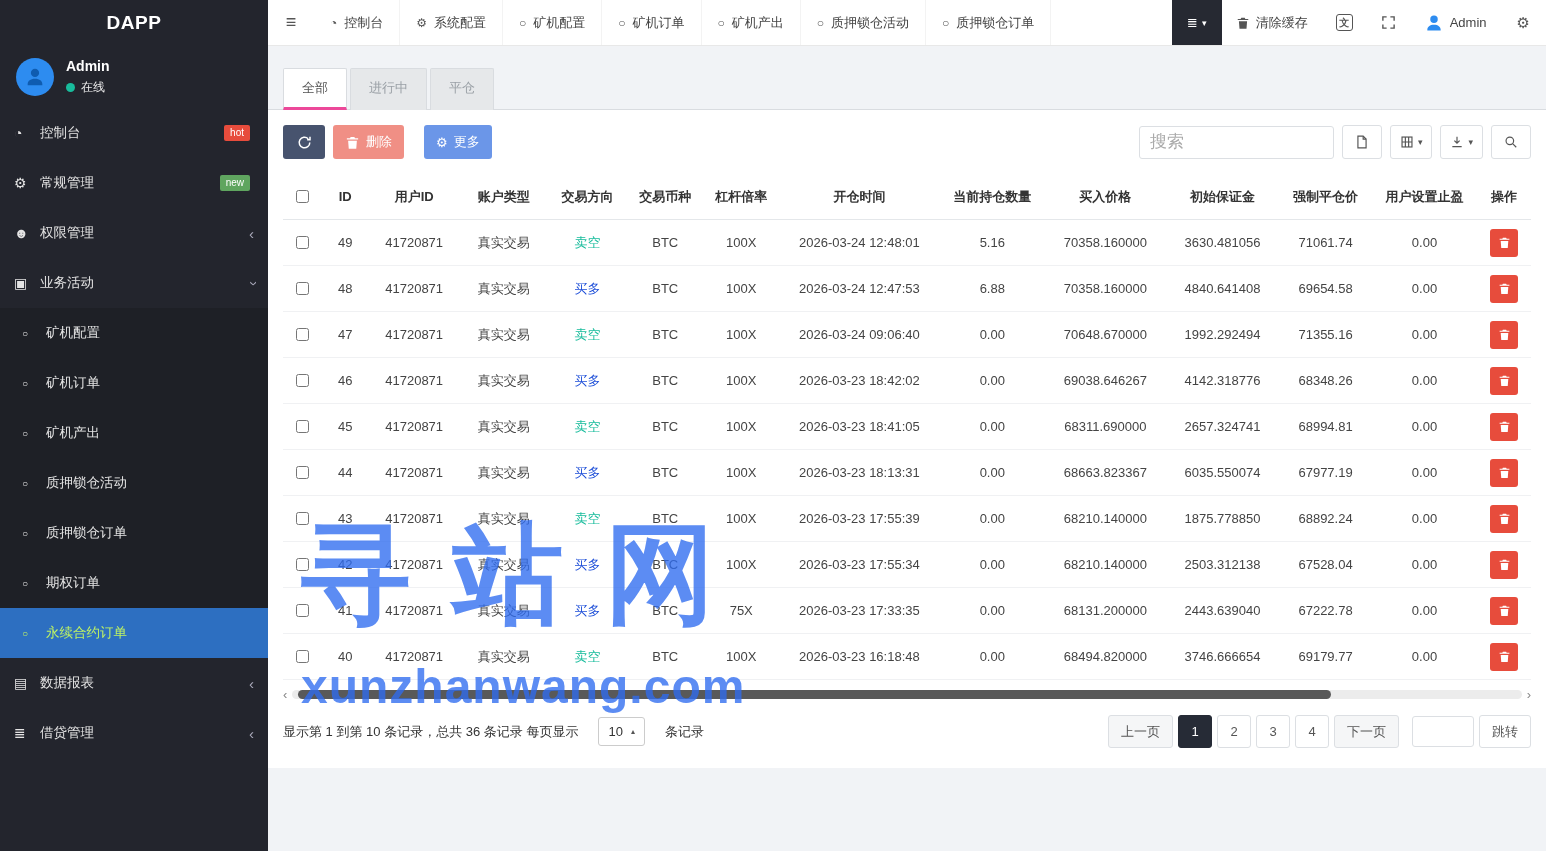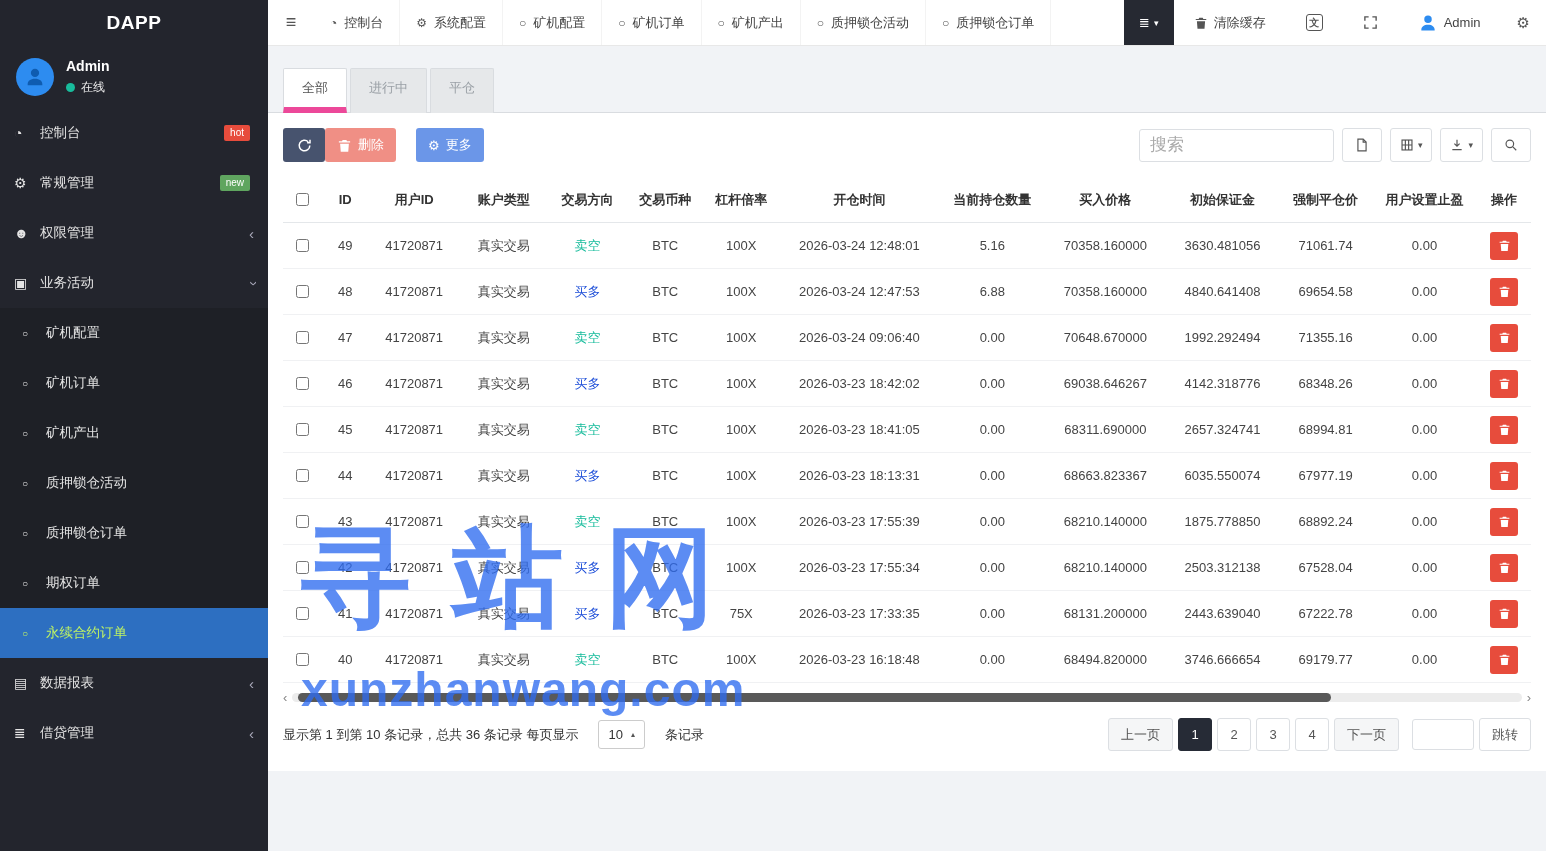--- a/index.html
+++ b/index.html
@@ -45,41 +45,41 @@
   
   .main{flex:1;display:flex;flex-direction:column;min-width:0}
   .navbar{height:46px;flex:none;background:#fff;border-bottom:1px solid #e8e8e8;display:flex;align-items:stretch}
   .nav-burger{width:46px;display:flex;align-items:center;justify-content:center;font-size:18px;color:#555;cursor:pointer}
   .nav-tabs{display:flex}
   .nav-tab{display:flex;align-items:center;gap:7px;padding:0 16px;font-size:13px;color:#444;border-right:1px solid #f3f3f3;cursor:pointer;white-space:nowrap}
   .nav-tab .mi{font-size:12px;color:#555}
   .nav-right{margin-left:auto;display:flex;align-items:center}
   .dark-dd{width:50px;height:100%;background:var(--darkbtn,#262932);color:#fff;display:flex;align-items:center;justify-content:center;gap:4px;cursor:pointer;font-size:13px}
   .caret{font-size:9px}
-  .nav-action{display:flex;align-items:center;gap:6px;padding:0 20px;color:#444;cursor:pointer;font-size:13px;height:100%}
+  .nav-action{display:flex;align-items:center;gap:6px;padding:0 14px;color:#444;cursor:pointer;font-size:13px;height:100%}
   .nav-action svg{width:14px;height:14px;fill:#555}
   .lang-box{width:17px;height:17px;border:1.5px solid #555;border-radius:3px;font-size:10px;display:flex;align-items:center;justify-content:center;color:#555;font-weight:bold}
   .expand-ic svg{width:15px;height:15px;stroke:#555;fill:none;stroke-width:2.2}
   .nav-user svg{width:20px;height:20px;fill:var(--avatar,#2d8cf0)}
   .nav-gear{padding:0 16px;font-size:15px;color:#555;cursor:pointer;display:flex;align-items:center;height:100%}
 
   
   .content{flex:1;overflow:hidden;display:flex;flex-direction:column;background:#f1f3f6}
   .tabs-strip{padding:22px 15px 0;border-bottom:1px solid #d9dce0;display:flex;flex:none}
   .ctab{padding:10px 18px;font-size:13px;color:#9aa0a6;background:#e6e8ea;border:1px solid #d9dce0;border-bottom:none;margin-right:3px;border-radius:2px 2px 0 0;cursor:pointer;margin-bottom:-1px}
-  .ctab.active{background:#fff;color:#555;border-bottom:6px solid #ec4899}
+  .ctab.active{background:#fff;color:#555;border-bottom:3px solid #ec4899}
   .panel{background:#fff;padding:15px 15px 0;flex:none}
 
   .toolbar{display:flex;align-items:center;margin-bottom:15px}
   .btn{height:34px;border:none;border-radius:3px;display:inline-flex;align-items:center;gap:6px;padding:0 12px;font-size:13px;color:#fff;cursor:pointer}
   .btn .mi{font-size:13px}
   .btn svg{width:15px;height:15px}
   .btn-refresh{background:var(--refresh,#47536e);width:42px;justify-content:center;padding:0}
   .btn-refresh svg{fill:none;stroke:#fff;stroke-width:2.4}
-  .btn-del{background:var(--danger,#e74c3c);opacity:.62;cursor:not-allowed;}
+  .btn-del{background:var(--danger,#e74c3c);opacity:.62;cursor:not-allowed;margin-left:8px}
   .btn-del svg{fill:#fff}
   .btn-more{background:var(--more,#6b96e8);margin-left:20px}
   .toolbar-right{margin-left:auto;display:flex;align-items:center;gap:8px}
   .tsearch{width:195px;height:33px;border:1px solid #dcdfe3;border-radius:3px;padding:0 10px;font-size:17px;color:#555;outline:none}
   .tsearch::placeholder{color:#aaa}
   .tbtn{height:34px;min-width:40px;background:#fff;border:1px solid #dcdfe3;border-radius:3px;display:inline-flex;align-items:center;justify-content:center;gap:4px;color:#555;cursor:pointer;padding:0 9px}
   .tbtn svg{width:14px;height:14px;stroke:#555;fill:none;stroke-width:2}
   .tbtn .caret{color:#555}
 
   .table-zone{position:relative}

